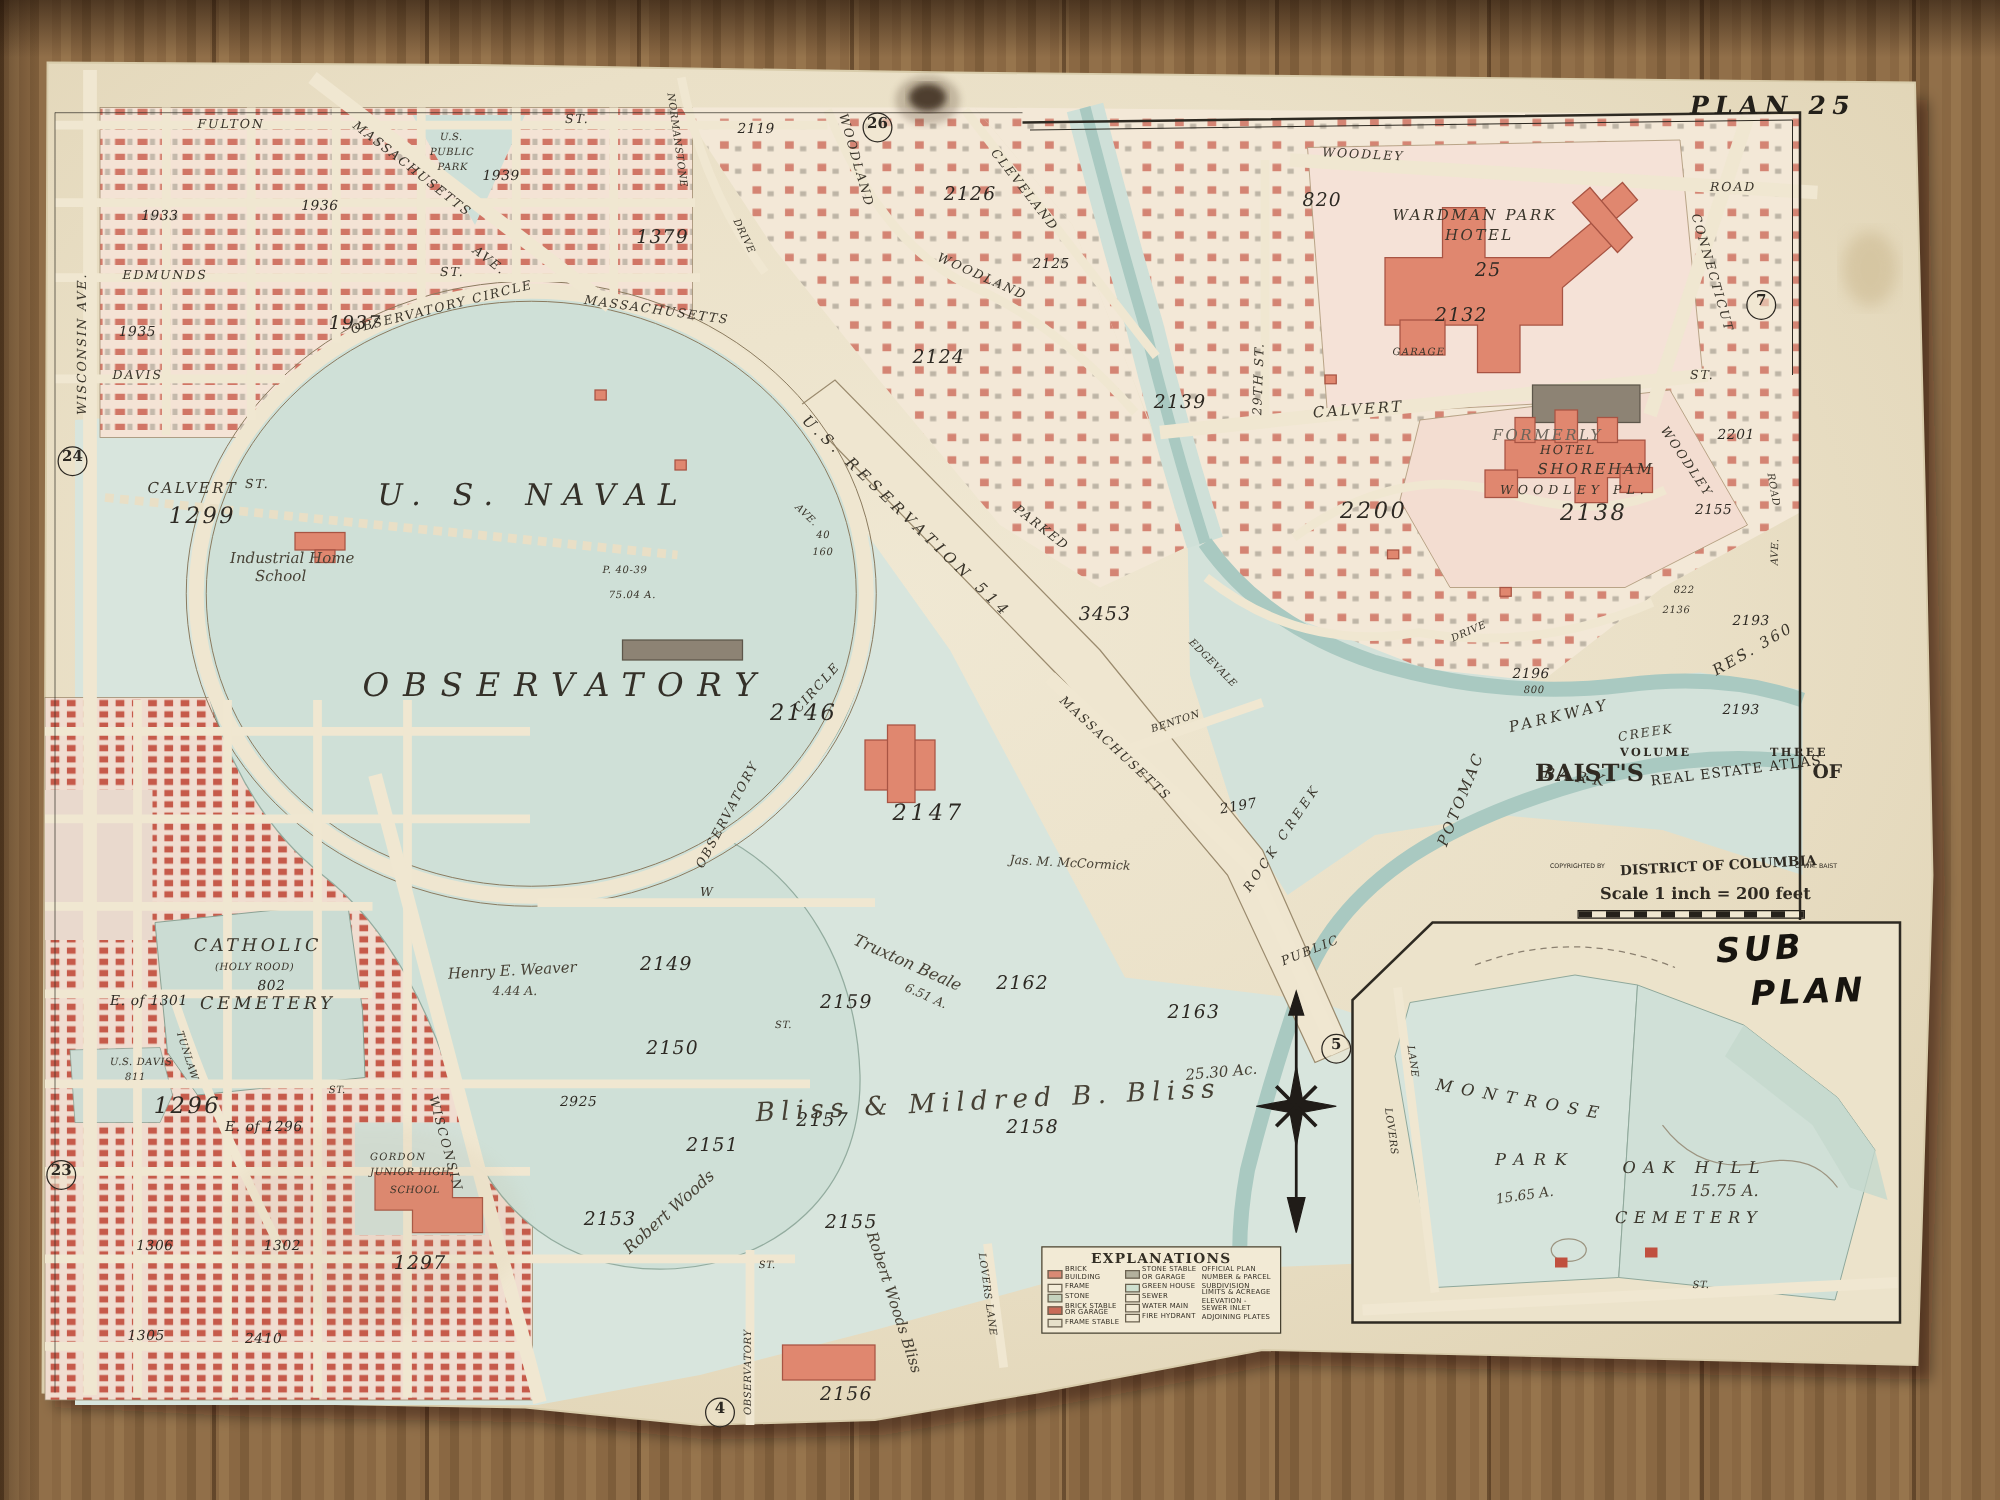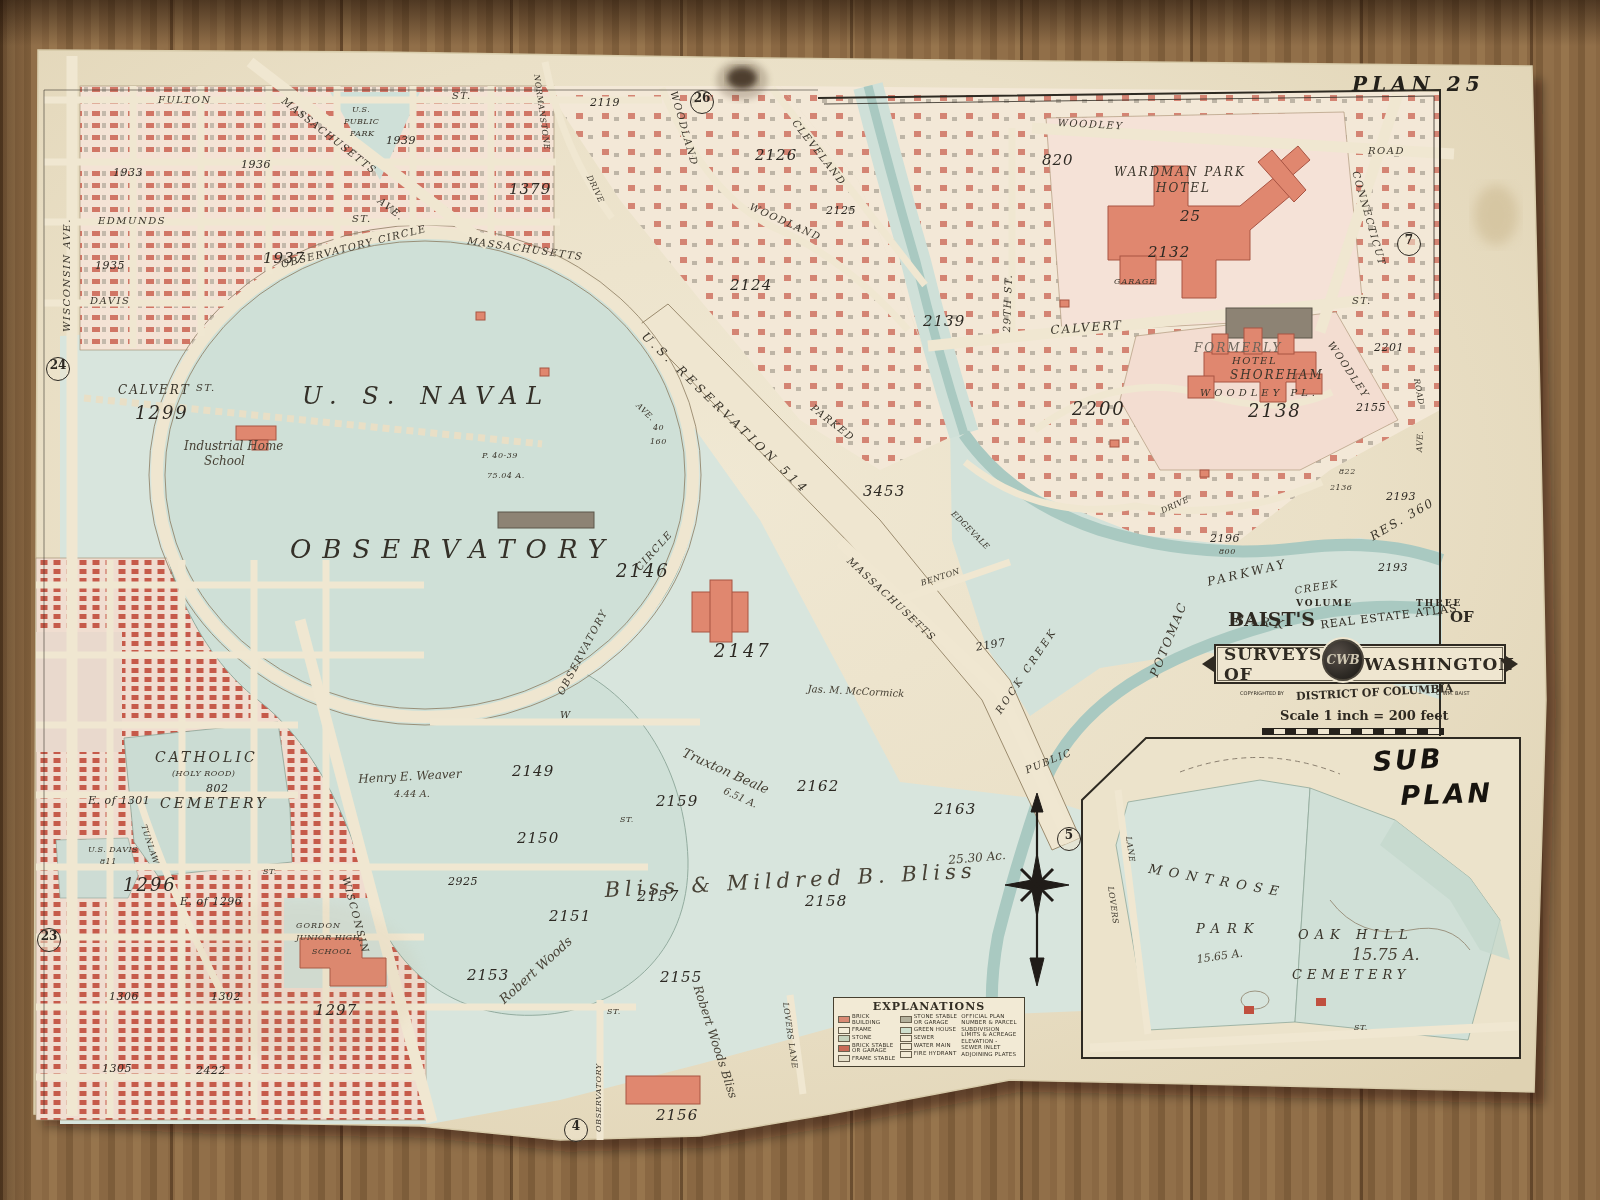--- a/index.html
+++ b/index.html
@@ -303,21 +303,21 @@
 <i class="L sq" style="left:263px;top:251px">1937</i>
 <i class="L m" style="left:386px;top:135px">1939</i>
 <i class="L sqb" style="left:135px;top:404px">1299</i>
 <i class="L m" style="left:88px;top:795px">E. of 1301</i>
 <i class="L sqb" style="left:123px;top:876px">1296</i>
 <i class="L m" style="left:180px;top:896px">E. of 1296</i>
 <i class="L sq" style="left:315px;top:1003px">1297</i>
 <i class="L m" style="left:109px;top:991px">1306</i>
 <i class="L m" style="left:211px;top:991px">1302</i>
 <i class="L m" style="left:102px;top:1063px">1305</i>
-<i class="L m" style="left:196px;top:1065px">2422</i>
+<i class="L m" style="left:196px;top:1065px">2410</i>
 <i class="L m" style="left:590px;top:97px">2119</i>
 <i class="L sq" style="left:509px;top:182px">1379</i>
 <i class="L sq" style="left:730px;top:278px">2124</i>
 <i class="L m" style="left:826px;top:205px">2125</i>
 <i class="L sq" style="left:755px;top:148px">2126</i>
 <i class="L sq" style="left:1148px;top:245px">2132</i>
 <i class="L t" style="left:1330px;top:484px">2136</i>
 <i class="L sqb" style="left:1248px;top:402px">2138</i>
 <i class="L sq" style="left:923px;top:314px">2139</i>
 <i class="L sq" style="left:863px;top:484px">3453</i>
@@ -381,36 +381,31 @@
 <i class="L h" style="left:394px;top:789px;font-size:10px">4.44 A.</i>
 <i class="L h" style="left:808px;top:684px;font-size:10px;transform:rotate(3deg)">Jas. M. McCormick</i>
 <i class="L mk" style="left:1372px;top:748px;transform:rotate(-3deg)">SUB</i>
 <i class="L mk" style="left:1400px;top:782px;transform:rotate(-2deg)">PLAN</i>
 
 <i class="L" style="left:1150px;top:862px;font-size:13px;letter-spacing:7px;transform:rotate(10deg)">MONTROSE</i>
 <i class="L" style="left:1196px;top:922px;font-size:13px;letter-spacing:7px">PARK</i>
 <i class="L h" style="left:1196px;top:954px;font-size:11px;transform:rotate(-8deg)">15.65 A.</i>
 <i class="L" style="left:1298px;top:928px;font-size:13px;letter-spacing:6px">OAK HILL</i>
 <i class="L" style="left:1292px;top:968px;font-size:13px;letter-spacing:5px">CEMETERY</i>
-<i class="L h" style="left:1352px;top:947px;font-size:16px">15.75 A.</i>
+<i class="L h" style="left:1352px;top:947px;font-size:13px">15.75 A.</i>
 <i class="L t" style="left:1114px;top:886px;transform:rotate(82deg)">LOVERS</i>
 <i class="L t" style="left:1132px;top:836px;transform:rotate(82deg)">LANE</i>
 <i class="L t" style="left:1354px;top:1024px">ST.</i>
 
 <div id="titleblock">
   <span class="ab" style="left:104px;top:6px;font:bold 9px 'DejaVu Serif',serif;letter-spacing:2px">VOLUME</span>
   <span class="ab" style="left:224px;top:6px;font:bold 9px 'DejaVu Serif',serif;letter-spacing:2px">THREE</span>
   <span class="ab" style="left:36px;top:16px;font:bold 19px 'DejaVu Serif',serif">BAIST'S</span>
   <span class="ab" style="left:128px;top:18px;font:11px 'DejaVu Serif',serif;letter-spacing:1px;transform:rotate(-7deg)">REAL ESTATE ATLAS</span>
   <span class="ab" style="left:258px;top:16px;font:bold 15px 'DejaVu Serif',serif">OF</span>
-  <div id="tb-banner">
-    <span class="tb-word">SURVEYS OF</span>
-    <span id="tb-logo">CWB</span>
-    <span class="tb-word">WASHINGTON</span>
-  </div>
   <span class="ab" style="left:48px;top:98px;font:5px 'DejaVu Sans',sans-serif">COPYRIGHTED BY</span>
   <span class="ab" style="left:104px;top:94px;font:bold 11px 'DejaVu Serif',serif;transform:rotate(-3deg)">DISTRICT OF COLUMBIA</span>
   <span class="ab" style="left:244px;top:98px;font:5px 'DejaVu Sans',sans-serif">C. WM. BAIST</span>
   <span class="ab" style="left:88px;top:116px;font:bold 13px 'DejaVu Serif',serif">Scale 1 inch = 200 feet</span>
   <div id="tb-scalebar"></div>
 </div>
 
 <div id="legend">
   <div class="lt">EXPLANATIONS</div>
   <div class="cols">

